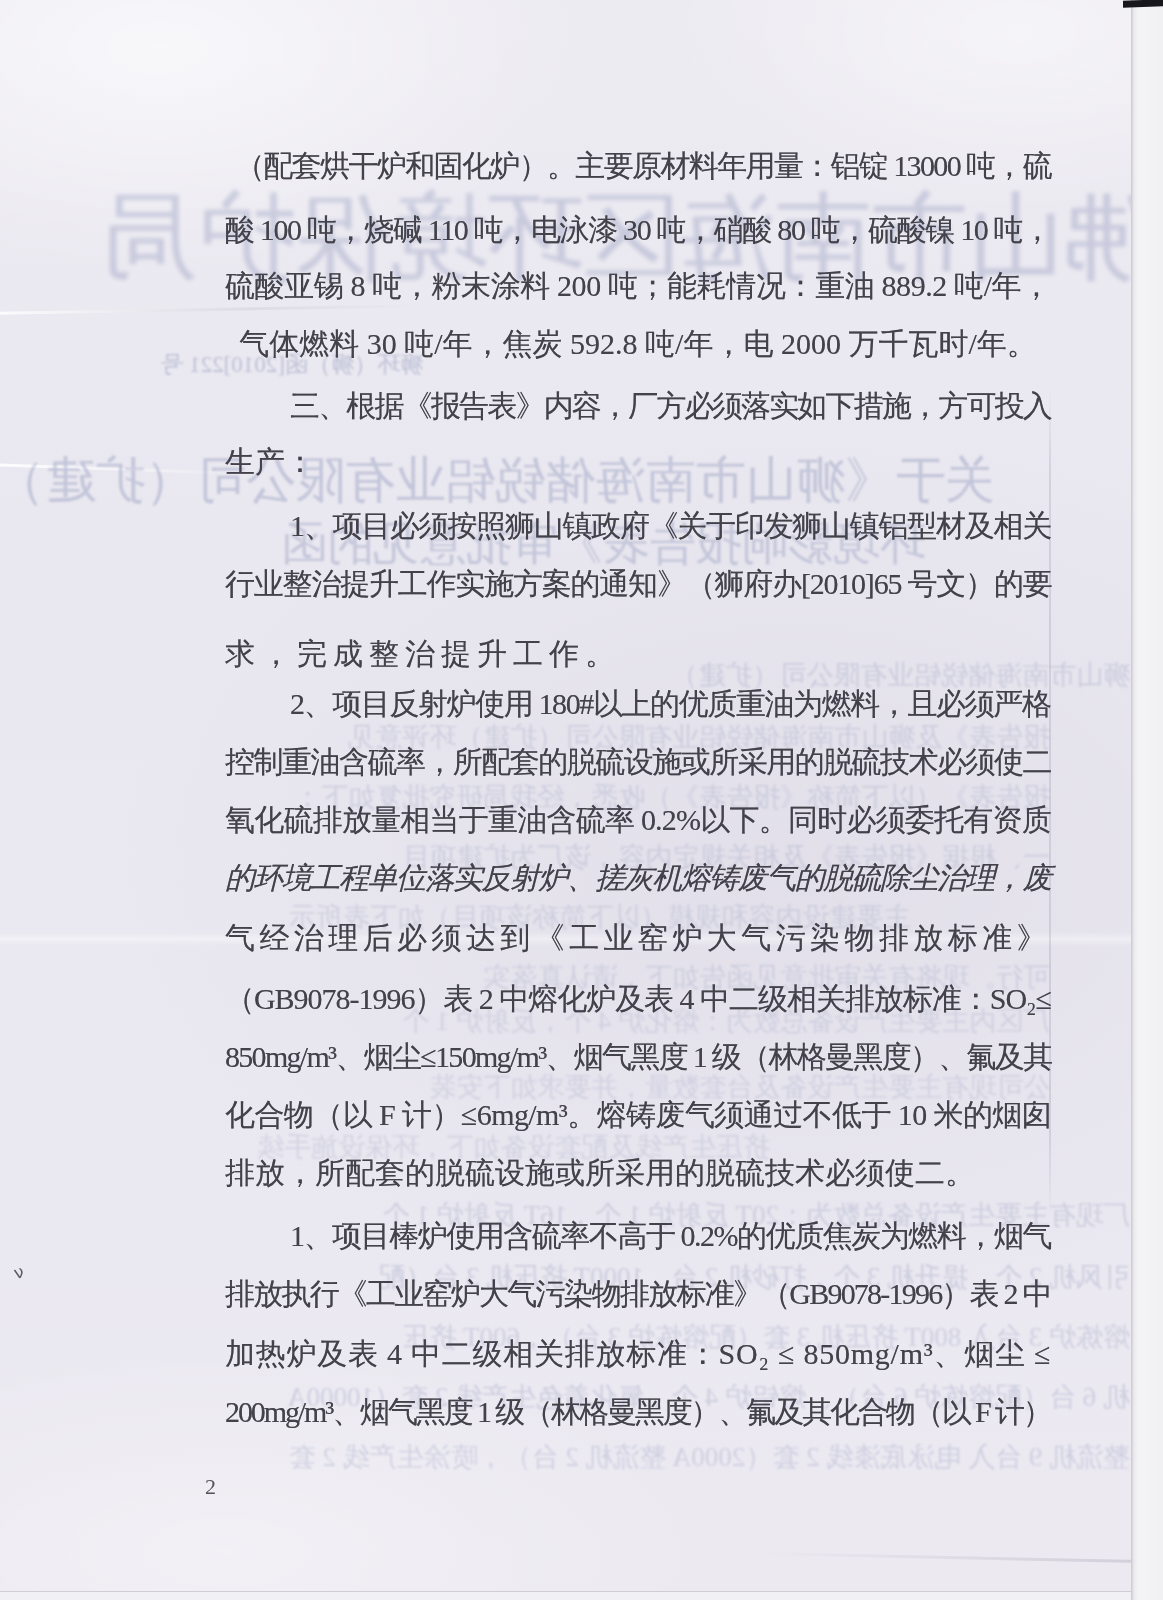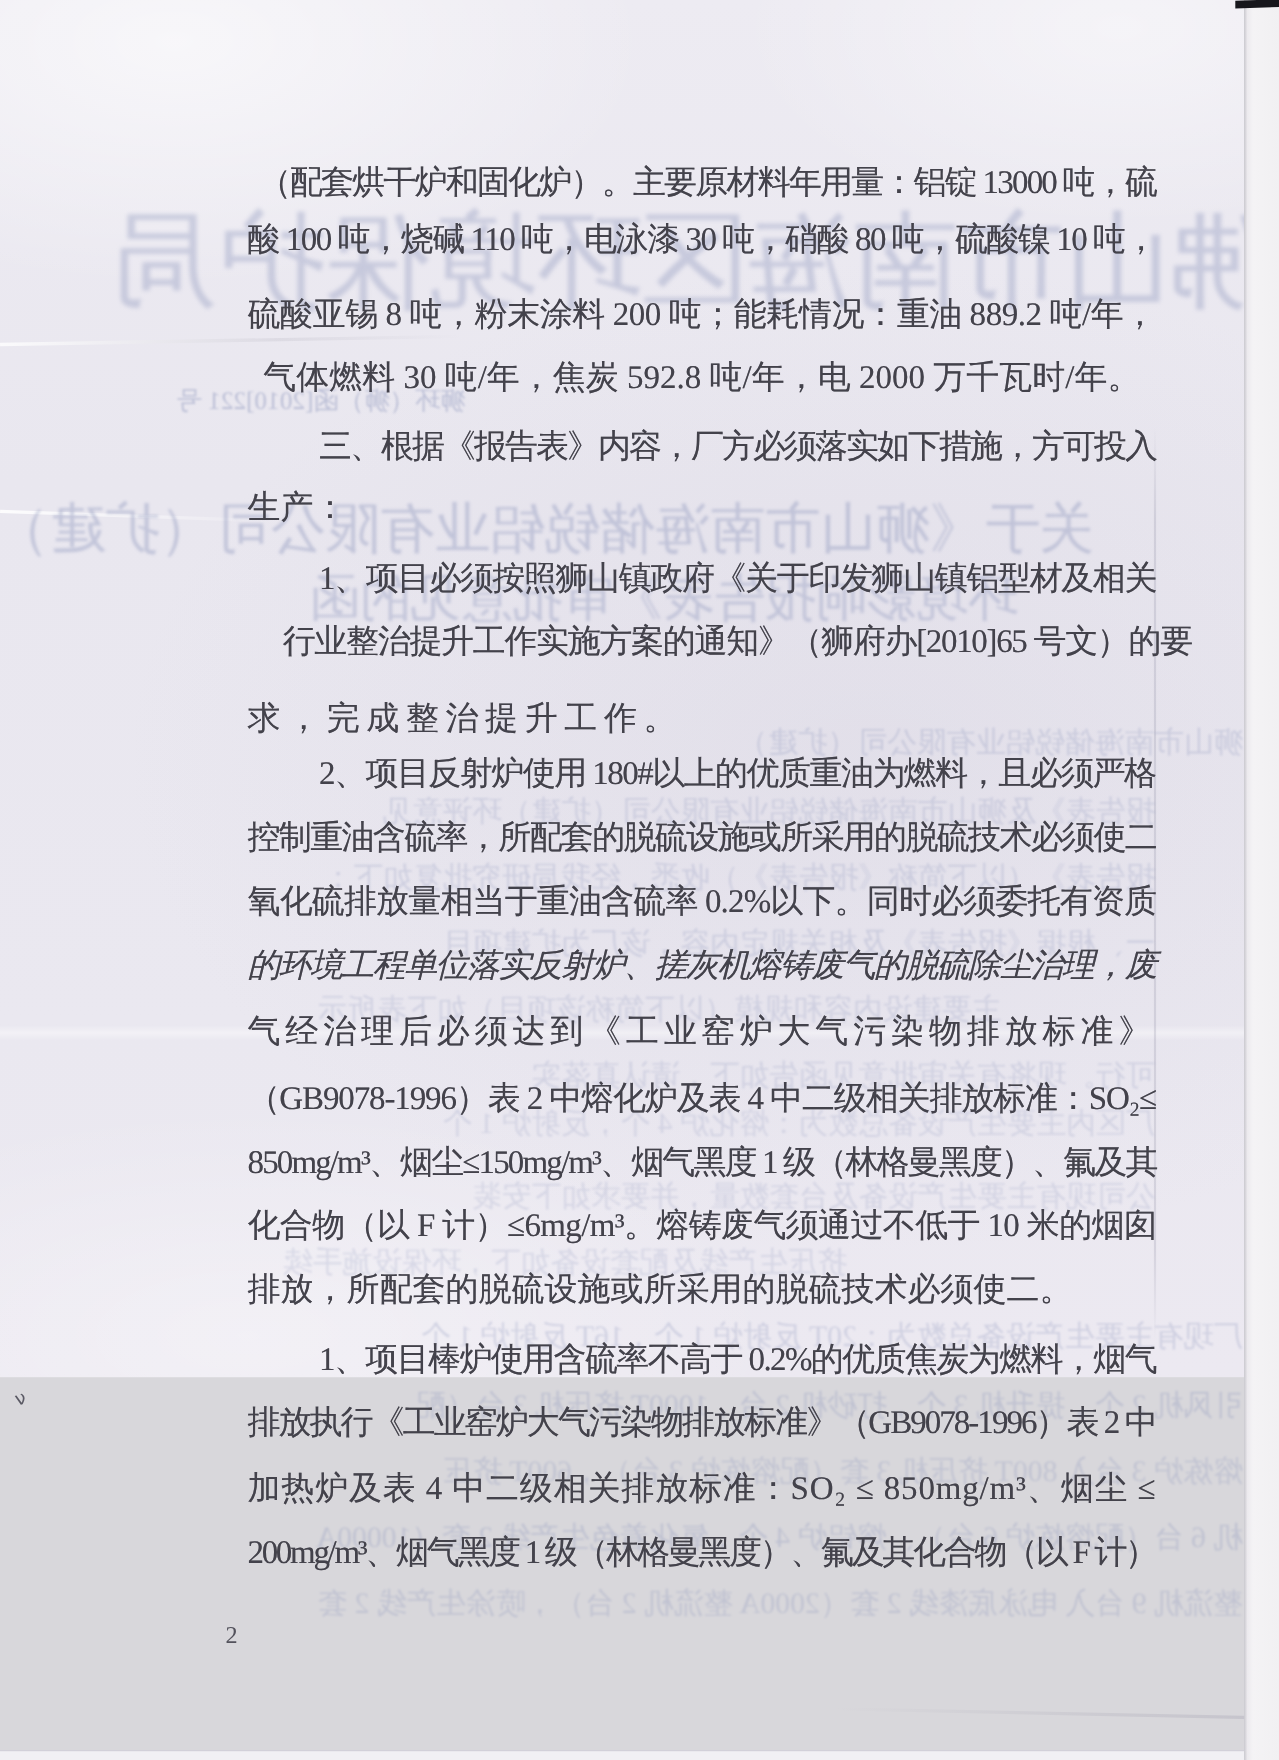--- a/index.html
+++ b/index.html
@@ -1,19 +1,19 @@
 <!DOCTYPE html>
 <html><head>
 <meta charset="utf-8">
 <style>
   html,body{margin:0;padding:0;background:#d8d7db;}
   #scan{position:relative;width:1163px;height:1600px;overflow:hidden;
         font-family:"Liberation Serif","DejaVu Serif",serif;}
   
-  #paper{position:absolute;left:0;top:0;width:1131px;height:1252px;
+  #paper{position:absolute;left:0;top:0;width:1131px;height:1600px;
     background:
       radial-gradient(ellipse 620px 320px at 14% 3%, rgba(255,255,255,.6), rgba(255,255,255,0) 70%),
       radial-gradient(ellipse 500px 260px at 90% 2%, rgba(255,255,255,.45), rgba(255,255,255,0) 70%),
       radial-gradient(ellipse 900px 600px at 70% 55%, rgba(208,204,219,.30), rgba(208,204,219,0) 75%),
       radial-gradient(ellipse 700px 300px at 20% 97%, rgba(255,255,255,.35), rgba(255,255,255,0) 70%),
       linear-gradient(180deg,#edebf2 0%,#e9e7ef 35%,#eae8f0 75%,#ece9f1 100%);
   }
   .crease{position:absolute;pointer-events:none;}
   #crease-top{left:0;top:308px;width:420px;height:3px;
     background:linear-gradient(90deg,rgba(255,255,255,.8),rgba(180,178,190,.25) 60%,rgba(180,178,190,0));transform:rotate(-1deg);}
@@ -69,27 +69,27 @@
         <div class="bleed-text" style="left: 210px; top: 1072px; width: 840px; font-size: 27px; opacity: 0.24; filter: blur(1px);">公司现有主要生产设备及台套数量，并要求如下安装</div>
         <div class="bleed-text" style="left: 210px; top: 1132px; width: 560px; font-size: 27px; opacity: 0.24; filter: blur(1px);">挤压生产线及配套设备如下，环保设施手续</div>
         <div class="bleed-text" style="left: 230px; top: 1200px; width: 900px; font-size: 27px; opacity: 0.3; filter: blur(1px);">厂现有主要生产设备总数为：20T 反射炉 1 个，16T 反射炉 1 个</div>
         <div class="bleed-text" style="left: 210px; top: 1262px; width: 920px; font-size: 27px; opacity: 0.32; filter: blur(1px);">引风机 2 个，提升机 3 个，打砂机 2 台，1000T 挤压机 3 台（配</div>
         <div class="bleed-text" style="left: 210px; top: 1322px; width: 920px; font-size: 27px; opacity: 0.3; filter: blur(1px);">熔炼炉 3 台入 800T 挤压机 3 套（配熔炼炉 3 台），600T 挤压</div>
         <div class="bleed-text" style="left: 210px; top: 1382px; width: 920px; font-size: 27px; opacity: 0.32; filter: blur(1px);">机 6 台（配熔炼炉 6 台）、熔铝炉 4 个，氧化着色生产线 2 套（10000A</div>
         <div class="bleed-text" style="left: 210px; top: 1442px; width: 920px; font-size: 27px; opacity: 0.3; filter: blur(1px);">整流机 9 台入 电泳底漆线 2 套（2000A 整流机 2 台），喷涂生产线 2 套</div>
       </div>
     <div id="text-layer">
         <div class="doc-line" style="left: 235px; top: 146px; width: 816px;"><span style="letter-spacing: -1.63636px;">（配套烘干炉和固化炉）。主要原材料年用量：铝锭 13000 吨，硫</span></div>
-        <div class="doc-line" style="left: 225px; top: 198px; width: 826px; text-align: center;"><span style="letter-spacing: -1.34884px;">酸 100 吨，烧碱 110 吨，电泳漆 30 吨，硝酸 80 吨，硫酸镍 10 吨，</span></div>
+        <div class="doc-line" style="left: 225px; top: 210px; width: 826px;"><span style="letter-spacing: -1.34884px;">酸 100 吨，烧碱 110 吨，电泳漆 30 吨，硝酸 80 吨，硫酸镍 10 吨，</span></div>
         <div class="doc-line" style="left: 225px; top: 266px; width: 826px;"><span style="letter-spacing: -0.394737px;">硫酸亚锡 8 吨，粉末涂料 200 吨；能耗情况：重油 889.2 吨/年，</span></div>
         <div class="doc-line" style="left: 225px; top: 324px; width: 826px; text-align: center;"><span>气体燃料 30 吨/年，焦炭 592.8 吨/年，电 2000 万千瓦时/年。</span></div>
         <div class="doc-line" style="left: 290px; top: 386px; width: 761px;"><span style="letter-spacing: -1.81481px;">三、根据《报告表》内容，厂方必须落实如下措施，方可投入</span></div>
         <div class="doc-line" style="left: 225px; top: 442px; width: 826px;"><span>生产：</span></div>
         <div class="doc-line" style="left: 290px; top: 506px; width: 761px;"><span style="letter-spacing: -1.25926px;">1、项目必须按照狮山镇政府《关于印发狮山镇铝型材及相关</span></div>
-        <div class="doc-line" style="left: 225px; top: 564px; width: 826px; margin-left: 32px;"><span style="letter-spacing: -1.20588px;">行业整治提升工作实施方案的通知》（狮府办[2010]65 号文）的要</span></div>
+        <div class="doc-line" style="left: 225px; top: 564px; width: 826px;"><span style="letter-spacing: -1.20588px;">行业整治提升工作实施方案的通知》（狮府办[2010]65 号文）的要</span></div>
         <div class="doc-line" style="left: 225px; top: 622px; width: 826px; margin-top: 12px;"><span style="letter-spacing: 6px;">求，完成整治提升工作。</span></div>
         <div class="doc-line" style="left: 290px; top: 684px; width: 761px;"><span style="letter-spacing: -1.4px;">2、项目反射炉使用 180#以上的优质重油为燃料，且必须严格</span></div>
         <div class="doc-line" style="left: 225px; top: 742px; width: 826px;"><span style="letter-spacing: -1.51724px;">控制重油含硫率，所配套的脱硫设施或所采用的脱硫技术必须使二</span></div>
         <div class="doc-line" style="left: 225px; top: 800px; width: 826px;"><span style="letter-spacing: -0.774194px;">氧化硫排放量相当于重油含硫率 0.2%以下。同时必须委托有资质</span></div>
         <div class="doc-line" style="left: 225px; top: 858px; width: 826px;"><span style="letter-spacing: -1.51724px; font-style: italic;">的环境工程单位落实反射炉、搓灰机熔铸废气的脱硫除尘治理，废</span></div>
         <div class="doc-line" style="left: 225px; top: 918px; width: 826px;"><span style="letter-spacing: 4.41667px;">气经治理后必须达到《工业窑炉大气污染物排放标准》</span></div>
         <div class="doc-line" style="left: 225px; top: 979px; width: 826px;"><span style="letter-spacing: -1.025px;">（GB9078-1996）表 2 中熔化炉及表 4 中二级相关排放标准：SO₂≤</span></div>
         <div class="doc-line" style="left: 225px; top: 1037px; width: 826px;"><span style="letter-spacing: -1.7px; text-align: right;">850mg/m³、烟尘≤150mg/m³、烟气黑度 1 级（林格曼黑度）、氟及其</span></div>
         <div class="doc-line" style="left: 225px; top: 1095px; width: 826px;"><span style="letter-spacing: -0.583333px;">化合物（以 F 计）≤6mg/m³。熔铸废气须通过不低于 10 米的烟囱</span></div>
         <div class="doc-line" style="left: 225px; top: 1153px; width: 826px;"><span>排放，所配套的脱硫设施或所采用的脱硫技术必须使二。</span></div>

